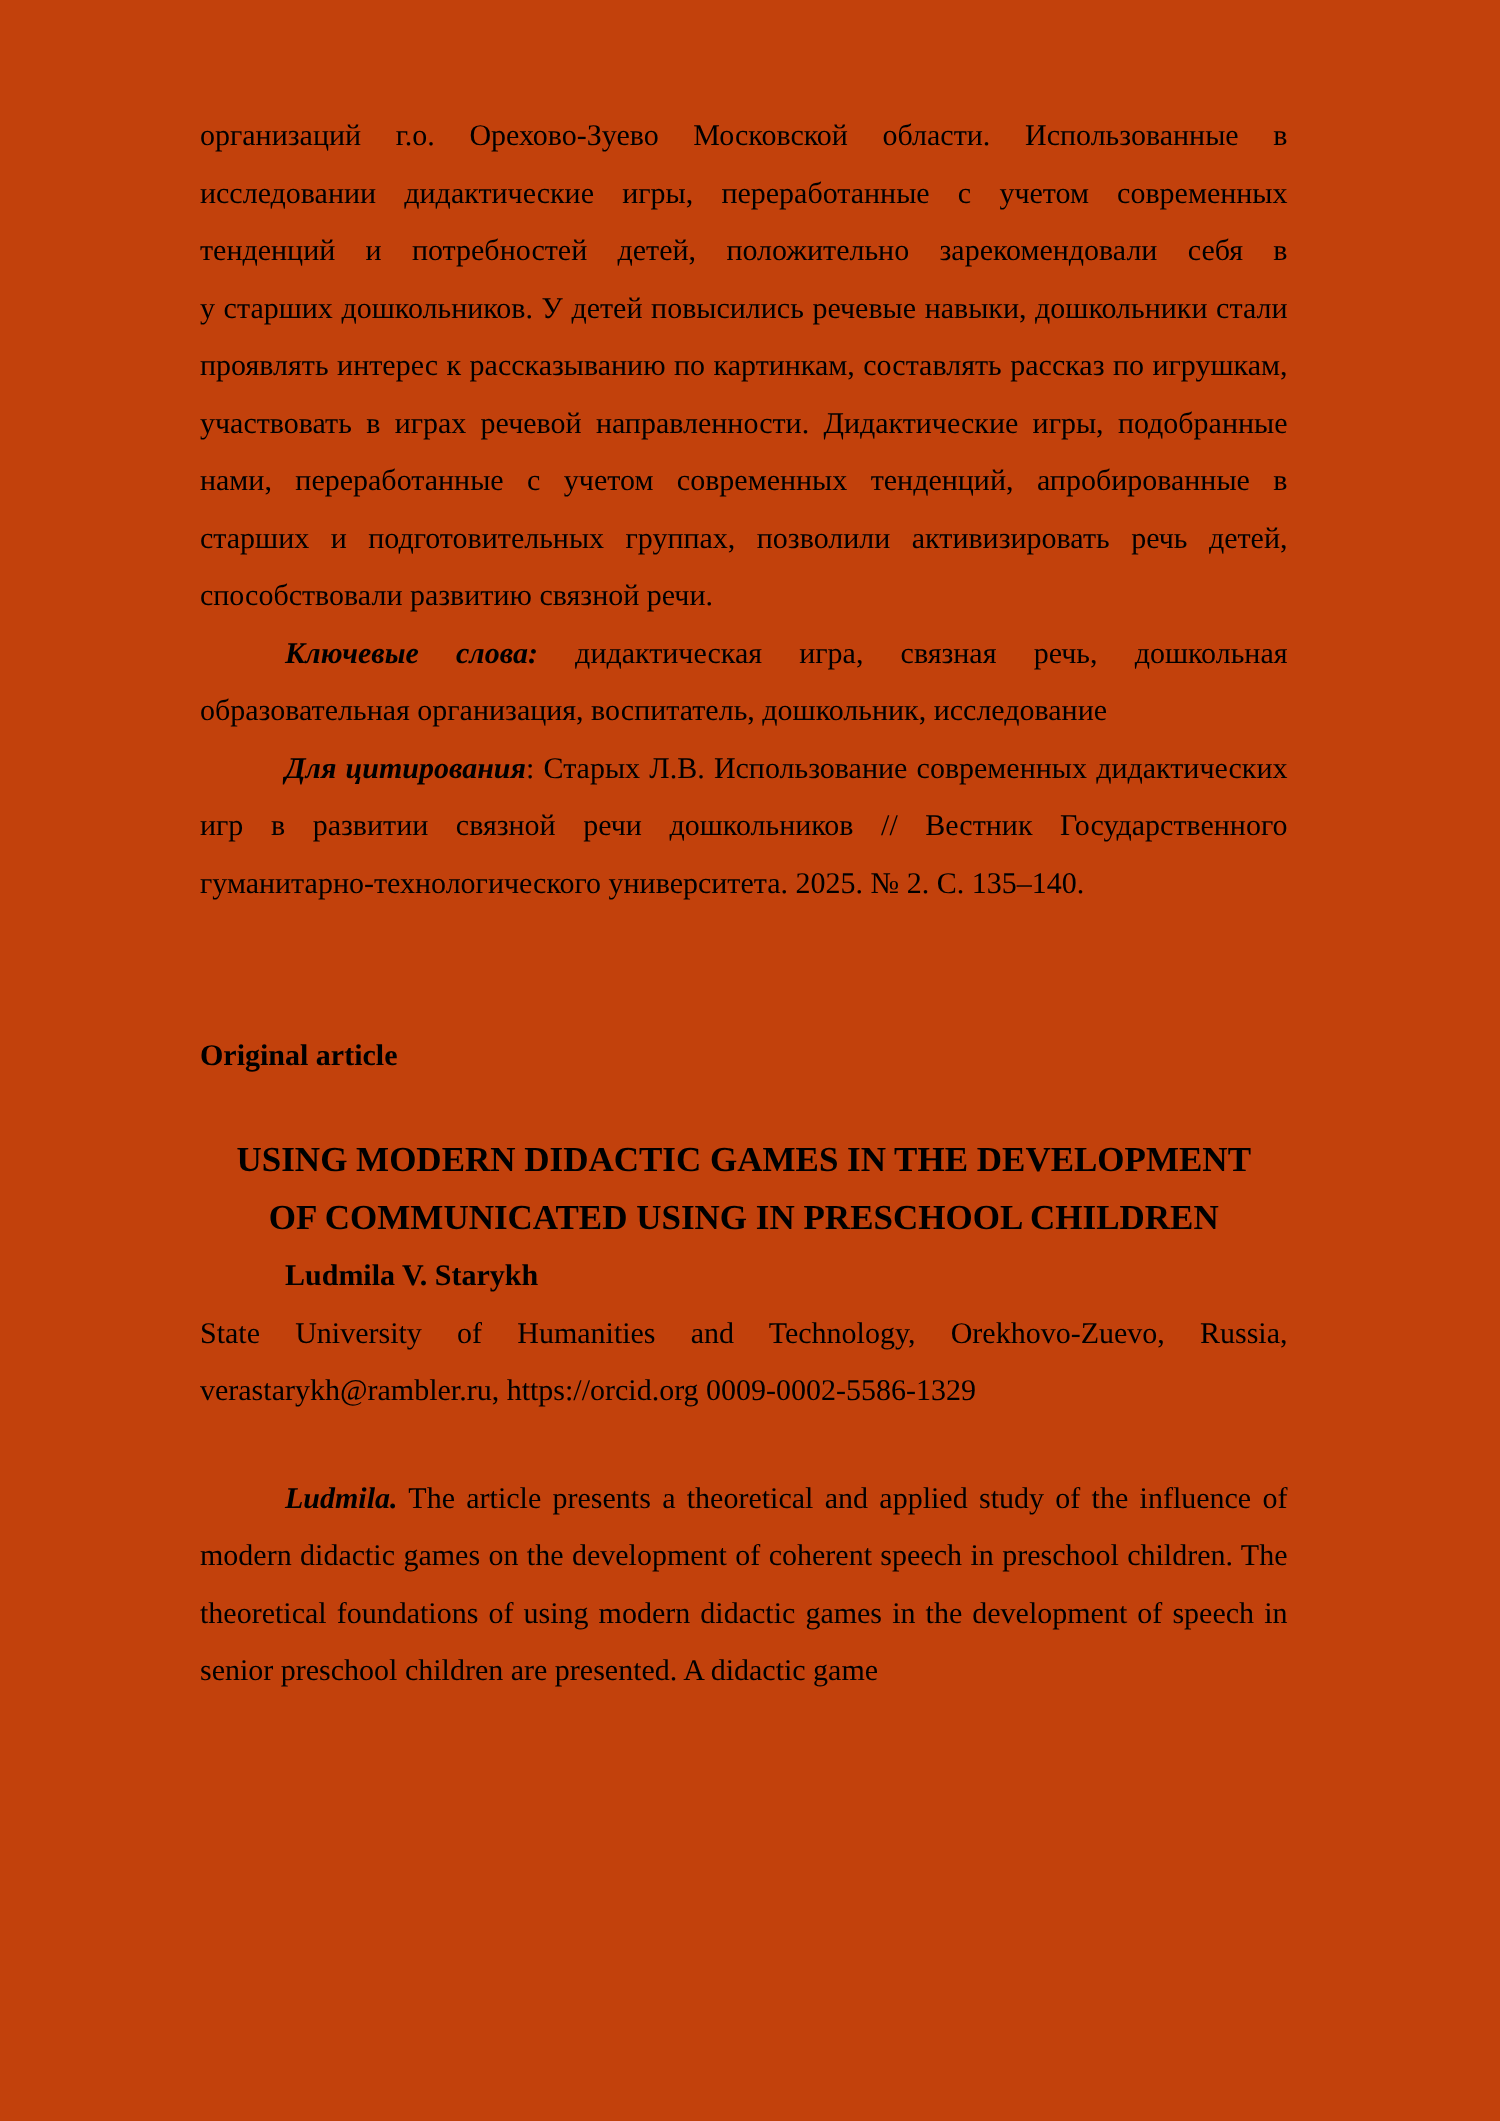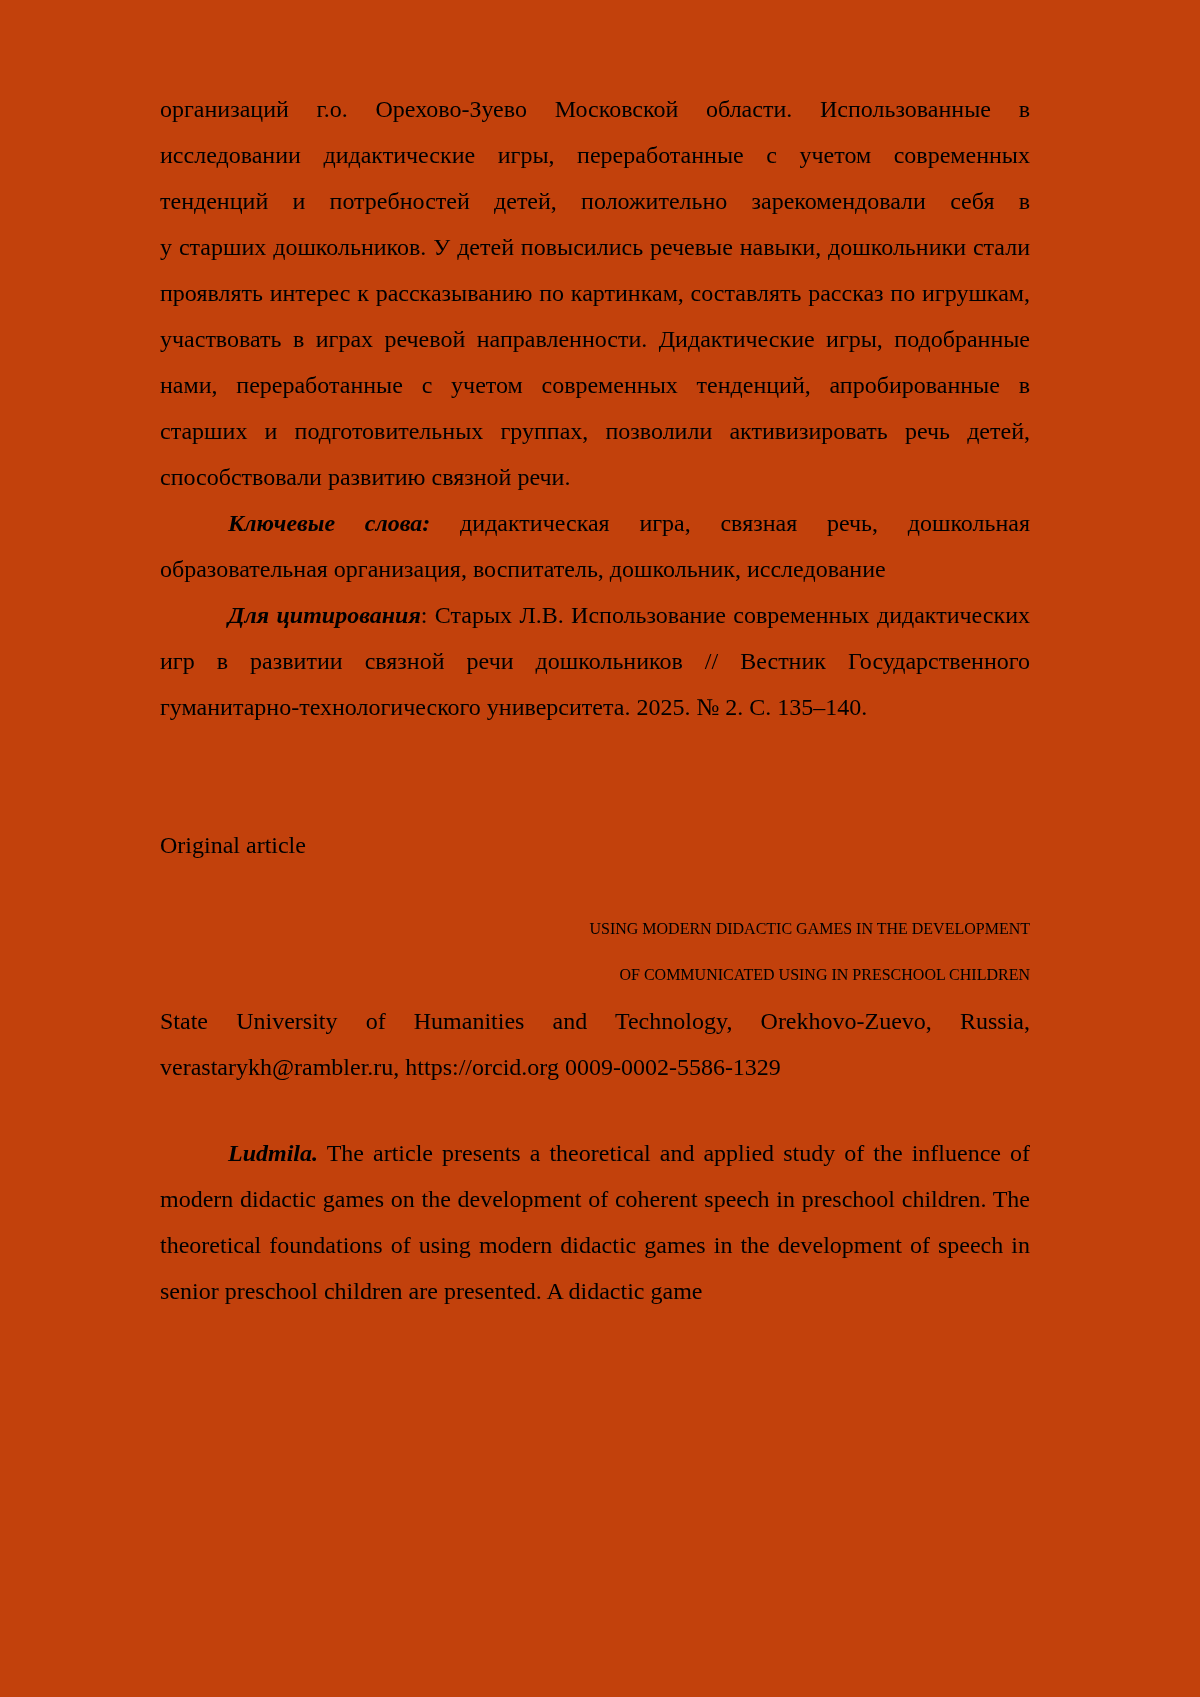--- a/index.html
+++ b/index.html
@@ -28,27 +28,28 @@
   .stretch-line {
     text-align: justify;
     text-align-last: justify;
   }
   .indent { text-indent: 68px; }
   .bi { font-weight: bold; font-style: italic; }
   .article-type {
     margin-top: 92px;
     text-align: center;
     text-align-last: left;
+    font-weight: bold;
   }
   .title-block { margin-top: 38px; }
   .title-line {
-    font-size: 16px;
+    font-size: 28px;
     line-height: 46px;
-    font-weight: normal;
-    text-align: right;
+    font-weight: bold;
+    text-align: center;
   }
   .author {
     font-weight: bold;
     text-indent: 68px;
     text-align: left;
     text-align-last: left;
   }
   .abstract { margin-top: 40px; }
 </style>
 </head>
@@ -65,18 +66,19 @@
 
   <p class="para indent"><span class="bi">Для цитирования</span><span>: Старых Л.В. Использование современных дидактических игр в развитии связной речи дошкольников // Вестник Государственного гуманитарно-технологического университета. 2025. № 2. С. 135–140.</span></p>
 
   <p class="para article-type">Original article</p>
 
   <div class="title-block">
     <p class="title-line">USING MODERN DIDACTIC GAMES IN THE DEVELOPMENT</p>
     <p class="title-line">OF COMMUNICATED USING IN PRESCHOOL CHILDREN</p>
   </div>
 
+  <p class="para author">Ludmila V. Starykh</p>
 
   <p class="para">State University of Humanities and Technology, Orekhovo-Zuevo, Russia, verastarykh@rambler.ru, https://orcid.org 0009-0002-5586-1329</p>
 
   <p class="para indent abstract"><span class="bi">Ludmila.</span> <span>The article presents a theoretical and applied study of the influence of modern didactic games on the development of coherent speech in preschool children. The theoretical foundations of using modern didactic games in the development of speech in senior preschool children are presented. A didactic game</span></p>
 
 </div>
 
 </body></html>

